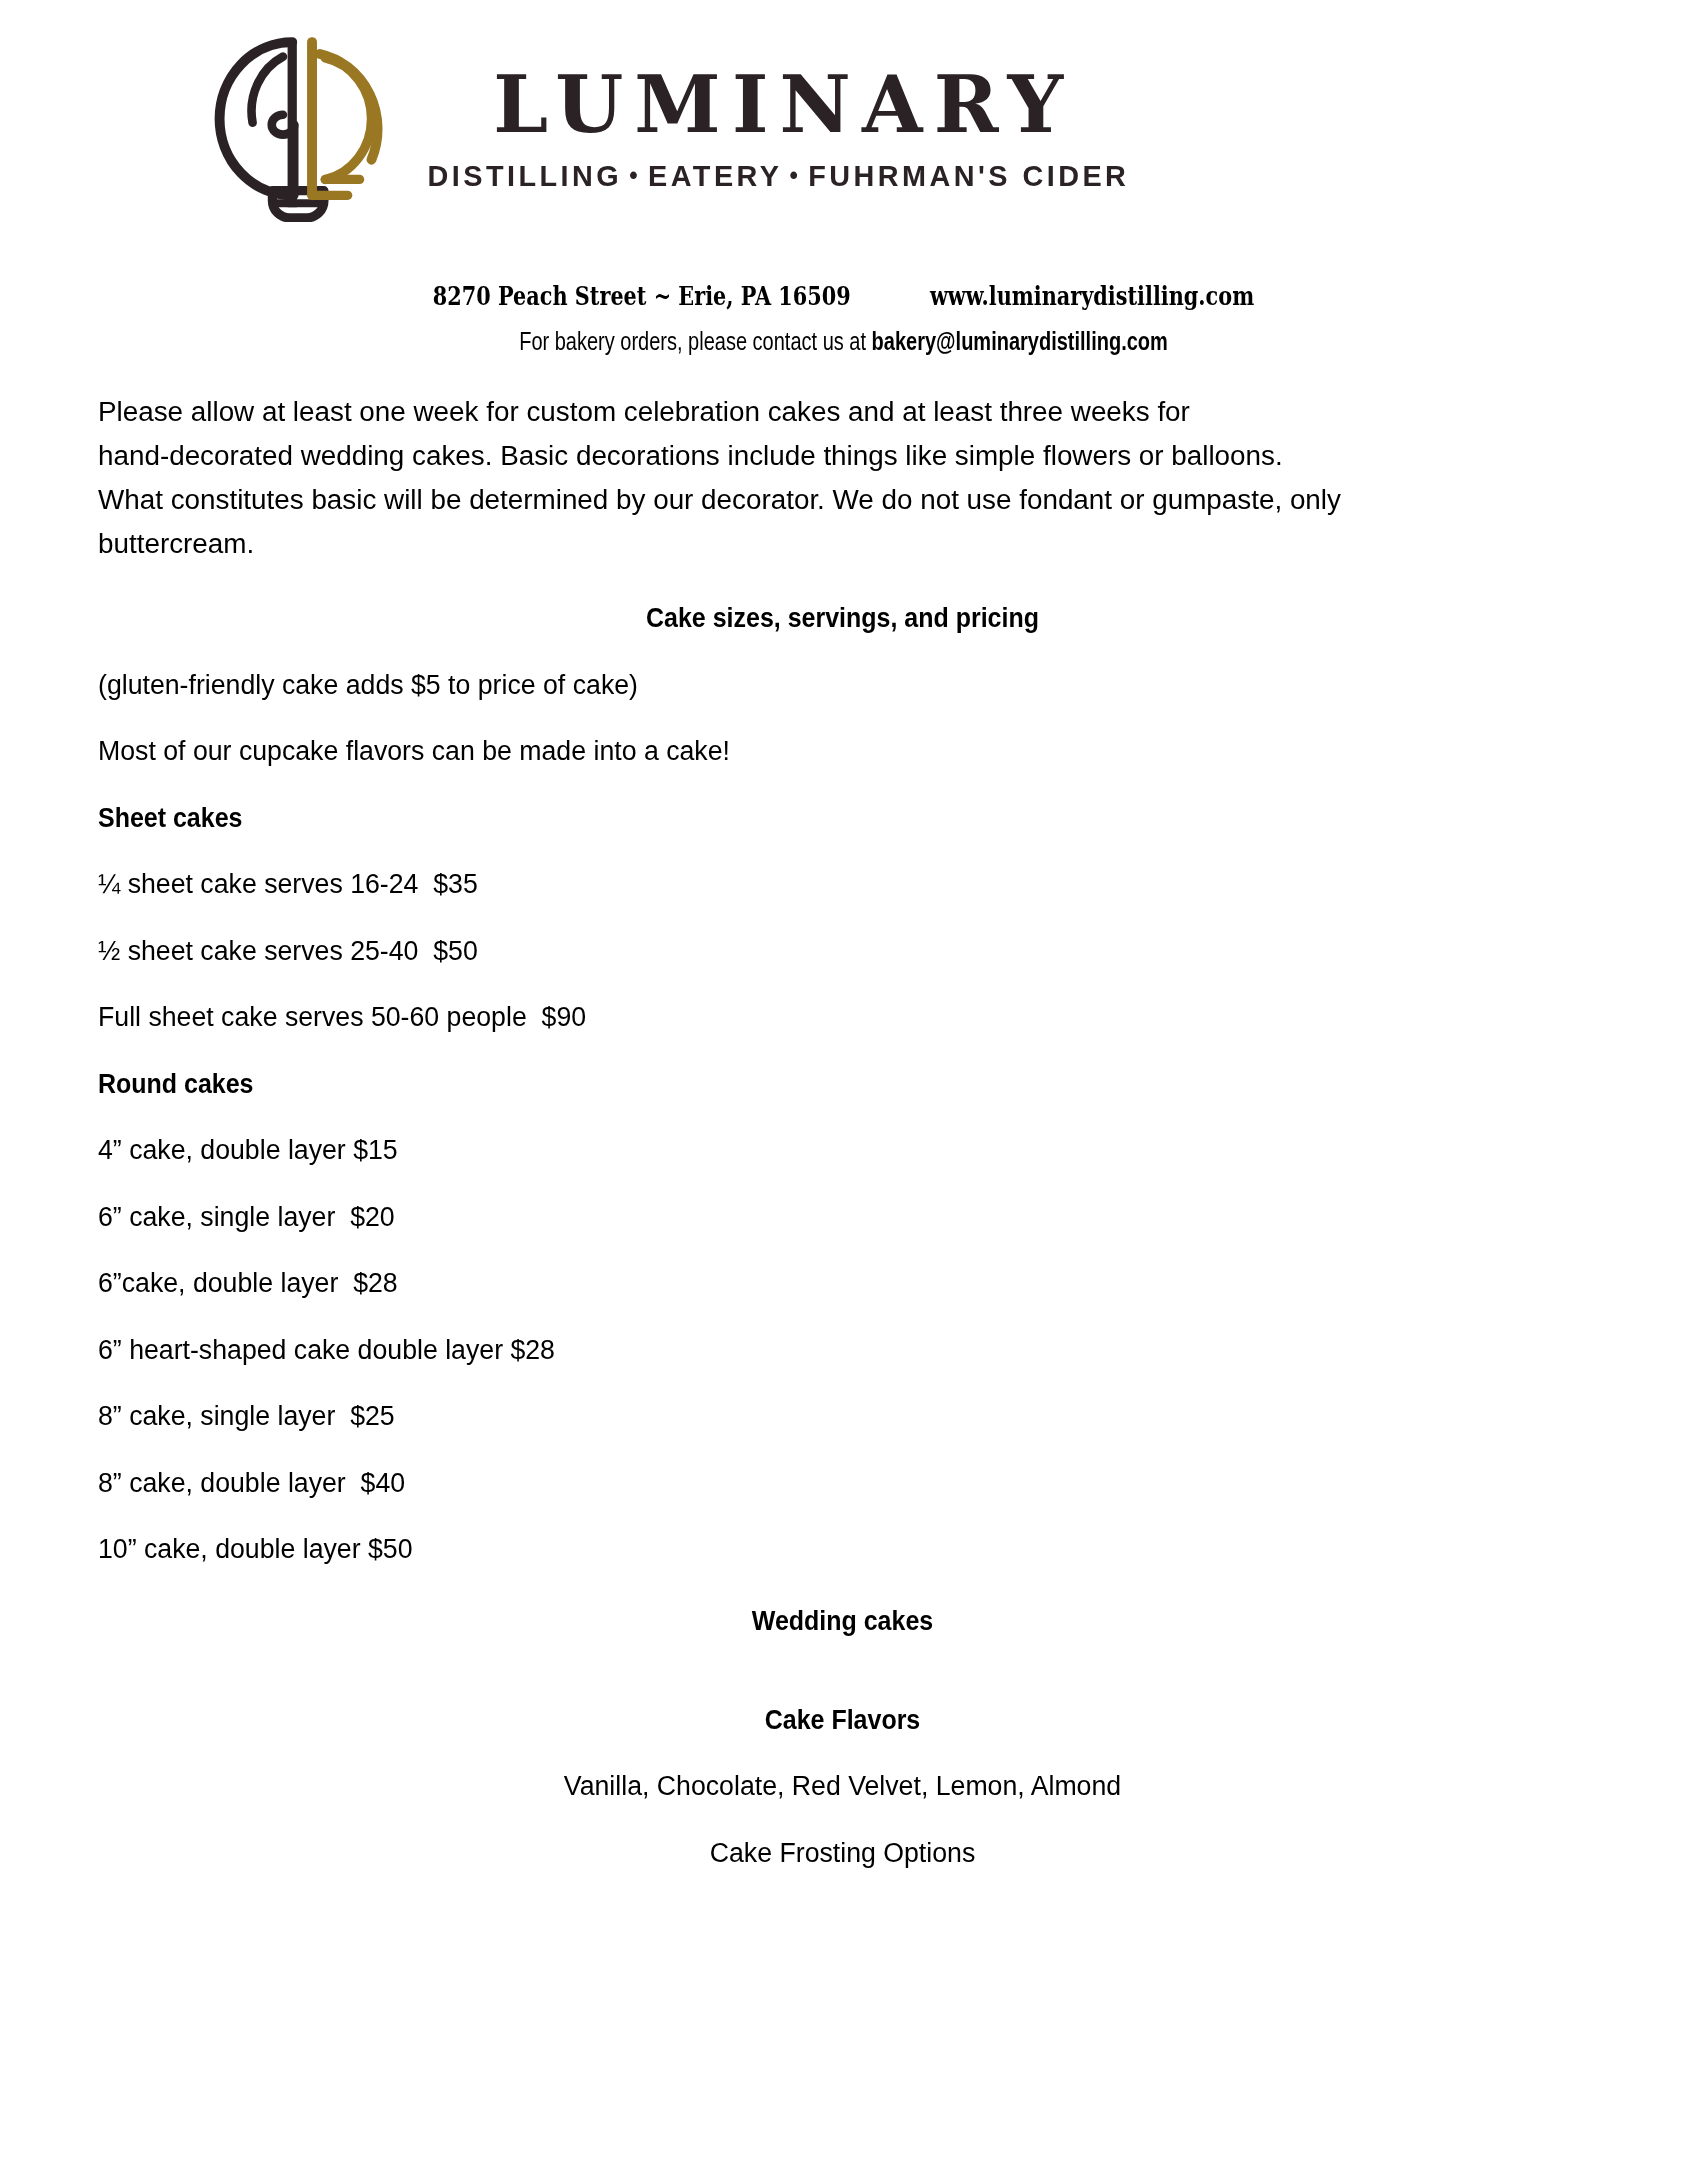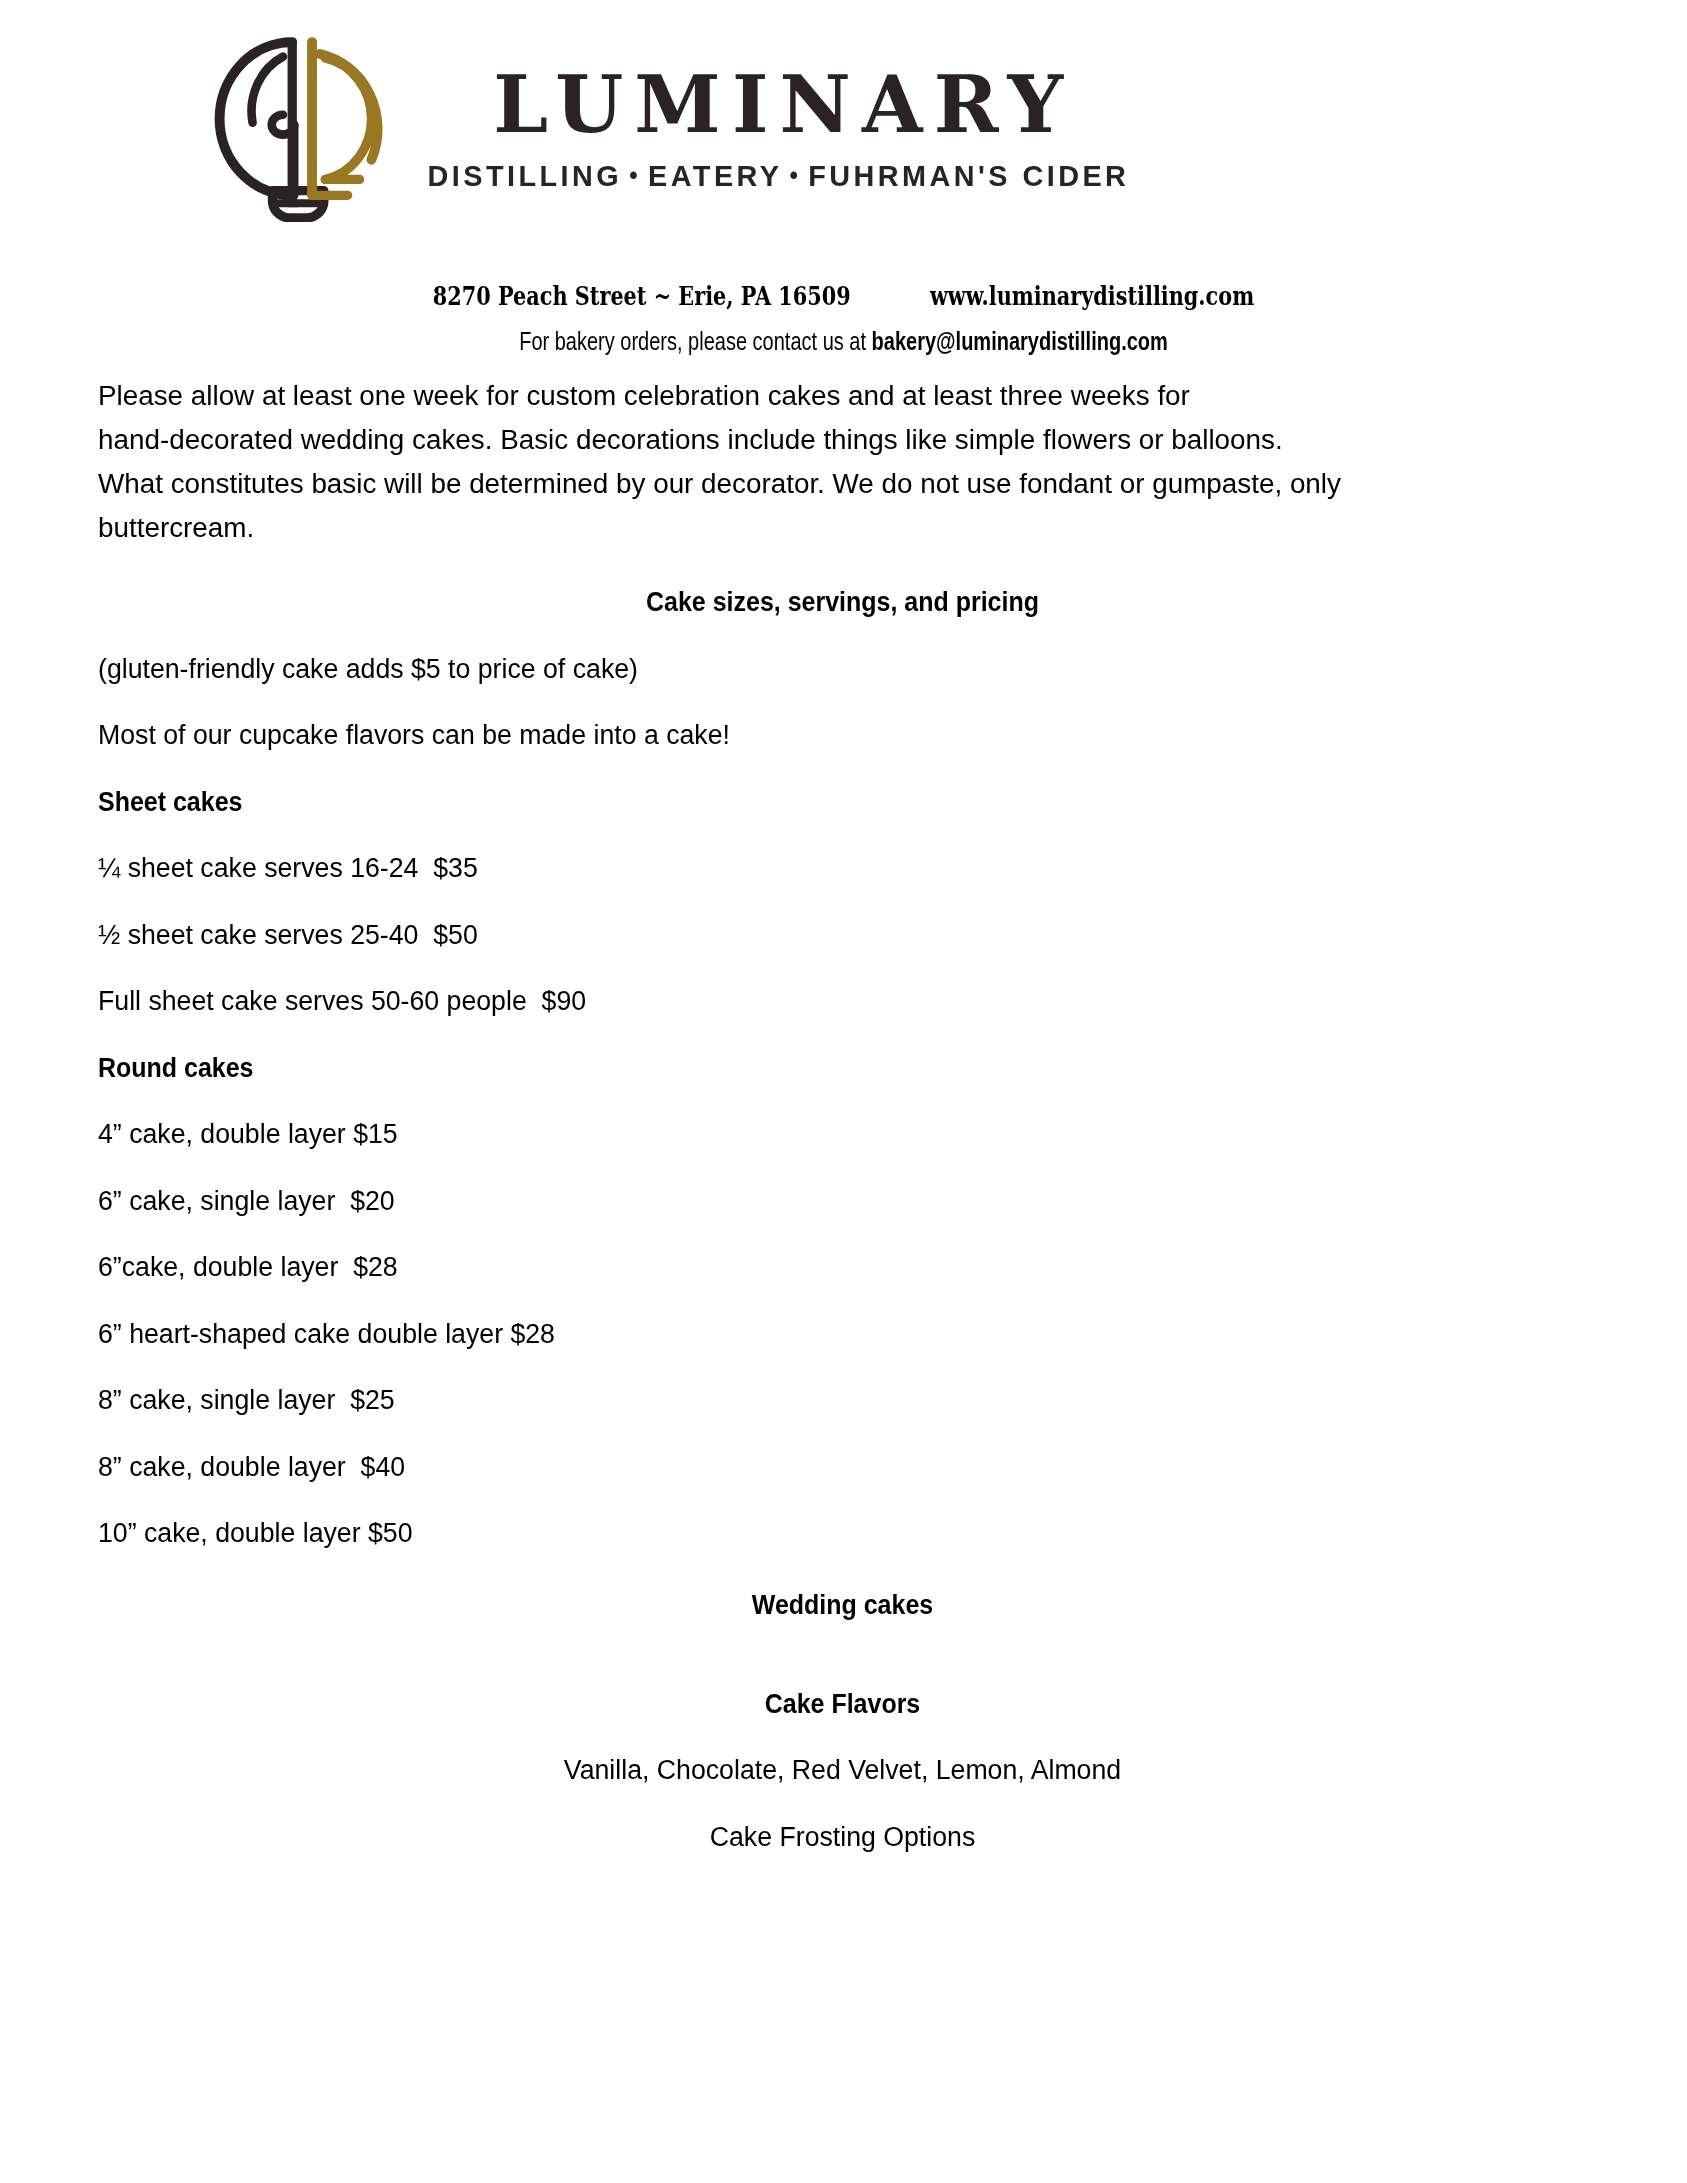--- a/index.html
+++ b/index.html
@@ -106,21 +106,21 @@
     font-size: 25px;
     color: #000;
     transform: scaleX(0.80);
     transform-origin: center;
   }
   .bakery-line b { font-weight: 700; }
 
   
   .content {
     position: absolute;
-    top: 373px;
+    top: 389px;
     left: 98px;
     width: 1489px;
   }
 
   .para {
     font-size: 28.4px;
     line-height: 44px;
     color: #000;
     margin: 0 0 0 0;
     text-align: left;

